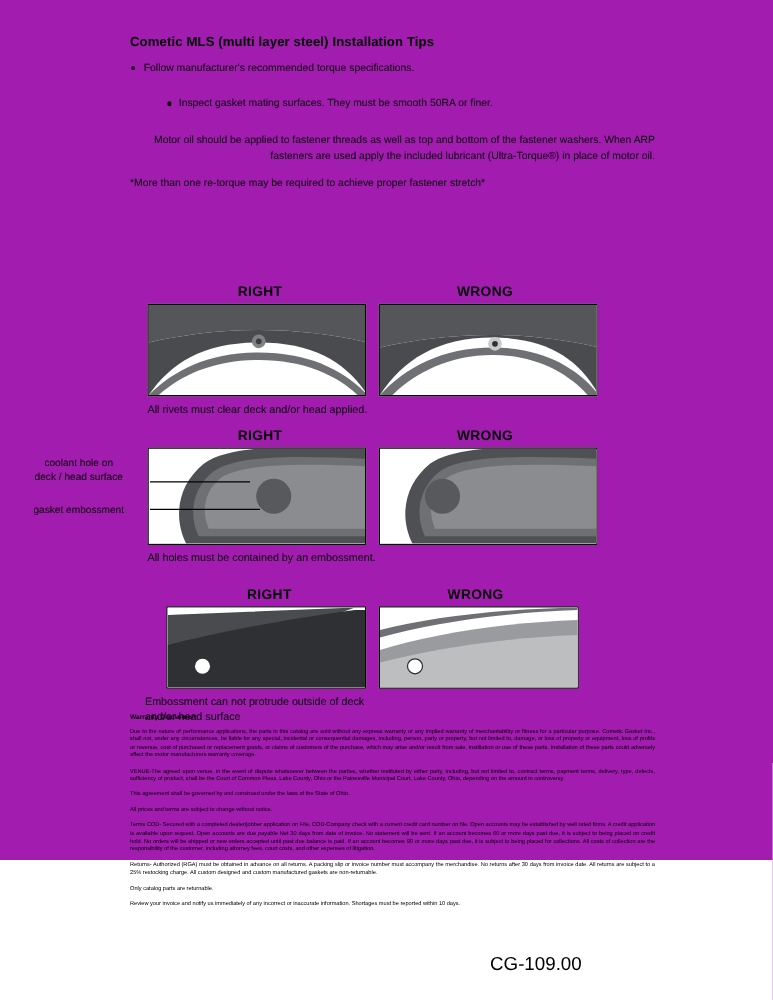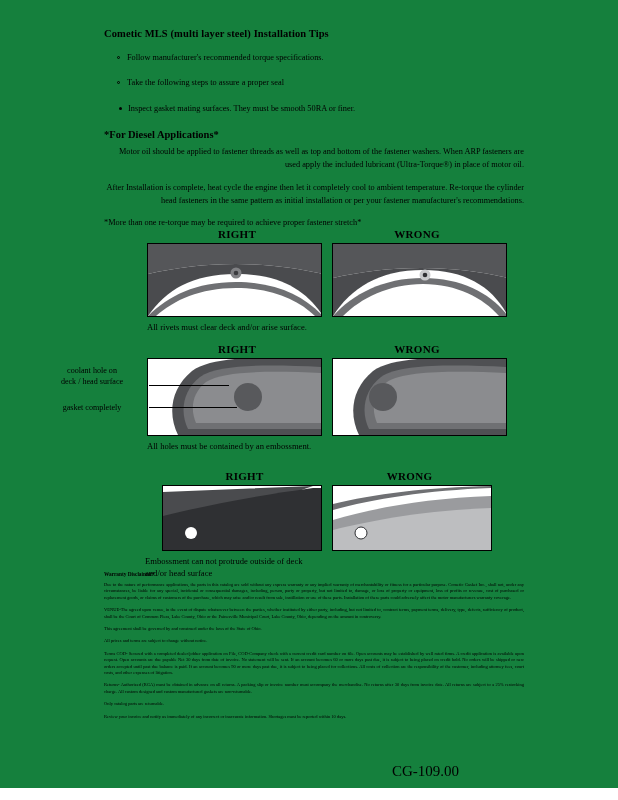--- a/index.html
+++ b/index.html
@@ -12,23 +12,22 @@
     height: 800px;
     position: relative;
     font-family: "Liberation Sans", sans-serif;
     color: #000000;
     overflow: hidden;
   }
   .page {
     position: absolute;
     left: 0; top: 0;
     width: 618px;
-    height: 788px;
-    background: #15803d;
-    font-family: Liberation Serif, serif;
+    height: 688px;
+    background: #a21caf;
   }
   .content {
     position: absolute;
     left: 104px;
     top: 28px;
     width: 420px;
   }
   h1.title {
     font-size: 10.5px;
     font-weight: bold;
@@ -38,35 +37,35 @@
   ul.hollow {
     list-style: none;
     margin: 0;
     padding: 0;
   }
   ul.hollow > li {
     position: relative;
     padding-left: 11px;
     font-size: 8.3px;
     line-height: 13.4px;
-    margin: 12px;
+    margin: 0;
   }
   ul.hollow > li > .bullet-o {
     position: absolute;
     left: 1px;
     top: 5px;
     width: 3px;
     height: 3px;
     border: 1px solid #000;
     border-radius: 50%;
     box-sizing: border-box;
   }
   ul.solid {
     list-style: none;
-    margin: 0;
+    margin: 15px;
     padding: 0 0 0 14px;
   }
   ul.solid > li {
     position: relative;
     padding-left: 10px;
     font-size: 8.3px;
     line-height: 13.4px;
   }
   ul.solid > li > .bullet-d {
     position: absolute;
@@ -90,21 +89,21 @@
   }
   p.note {
     font-size: 8.3px;
     line-height: 13.2px;
     margin: 9px 0 0 0;
   }
 
   
   .figures {
     position: absolute;
-    left: 117px;
+    left: 88px;
     top: 228px;
     width: 420px;
   }
   .fig-row {
     position: relative;
     width: 420px;
   }
   .fig-labels {
     display: flex;
     width: 360px;
@@ -184,30 +183,27 @@
 </head>
 <body>
 
 <div class="page">
 
   <div class="content">
     <h1 class="title">Cometic MLS (multi layer steel) Installation Tips</h1>
 
     <ul class="hollow">
       <li><span class="bullet-o"></span><span>Follow manufacturer's recommended torque specifications.</span></li>
-      <li><span class="bullet-o"></span><span>Take the following steps to assure a proper seal</span></li>
     </ul>
 
     <ul class="solid">
       <li><span class="bullet-d"></span><span>Inspect gasket mating surfaces.  They must be smooth 50RA or finer.</span></li>
     </ul>
 
-    <h2 class="subhead">*For Diesel Applications*</h2>
     <p class="body">Motor oil should be applied to fastener threads as well as top and bottom of the fastener washers. When ARP fasteners are used apply the included lubricant (Ultra-Torque®) in place of motor oil.</p>
-    <p class="body">After Installation is complete, heat cycle the engine then let it completely cool to ambient temperature. Re-torque the cylinder head fasteners in the same pattern as initial installation or per your fastener manufacturer's recommendations.</p>
     <p class="note">*More than one re-torque may be required to achieve proper fastener stretch*</p>
   </div>
 
   <div class="figures">
 
     <div class="fig-row">
       <div class="fig-labels">
         <div>RIGHT</div>
         <div>WRONG</div>
       </div>
@@ -230,21 +226,21 @@
             <path d="M0,0 L175,0 L175,34 C150,28 120,24 88,24 C56,24 26,28 0,34 Z" fill="#555659"></path>
             <path d="M0,34 C26,28 56,24 88,24 C120,24 150,28 175,34 L175,72 L0,72 Z" fill="#4a4b4e"></path>
             <path d="M0,72 C18,44 46,26 90,26 C134,26 160,44 175,72 Z" fill="#ffffff"></path>
             <path d="M0,72 C20,50 50,34 90,34 C130,34 158,50 175,72 Z" fill="#6f7073"></path>
             <path d="M10,72 C28,54 56,40 90,40 C124,40 150,54 166,72 Z" fill="#ffffff"></path>
             <circle cx="92" cy="31" r="5.5" fill="#c9cacc"></circle>
             <circle cx="92" cy="31" r="2.3" fill="#2f3033"></circle>
           </svg>
         </div>
       </div>
-      <div class="fig-caption">All rivets must clear deck and/or arise surface.</div>
+      <div class="fig-caption">All rivets must clear deck and/or head applied.</div>
     </div>
 
     <div class="fig-row" style="position:relative;">
       <div class="fig-labels">
         <div>RIGHT</div>
         <div>WRONG</div>
       </div>
       <div class="fig-pair">
         <div class="fig-box" style="height:76px;">
           <svg width="175" height="76" viewBox="0 0 175 76">
@@ -263,21 +259,21 @@
             <path d="M175,14 L175,64 L44,64 C38,50 40,34 54,23 C72,11 128,12 175,14 Z" fill="#8b8c8f"></path>
             <circle cx="50" cy="38" r="14" fill="#58595c"></circle>
           </svg>
         </div>
       </div>
       <div class="fig-caption">All holes must be contained by an embossment.</div>
 
       <div class="callout" style="left:-80px; top:22px; width:110px;">coolant hole on
 deck / head surface</div>
       <div class="leader" style="left:32px; top:42px; width:80px;"></div>
-      <div class="callout" style="left:-80px; top:59px; width:110px;">gasket completely</div>
+      <div class="callout" style="left:-80px; top:59px; width:110px;">gasket embossment</div>
       <div class="leader" style="left:32px; top:64px; width:88px;"></div>
     </div>
 
     <div class="fig-row" style="margin-top:8px;">
       <div class="fig-labels" style="width:330px; margin-left:45px;">
         <div style="width:165px;">RIGHT</div>
         <div style="width:165px;">WRONG</div>
       </div>
       <div class="fig-pair" style="width:330px; margin-left:45px;">
         <div class="fig-box" style="width:160px; height:64px;">

